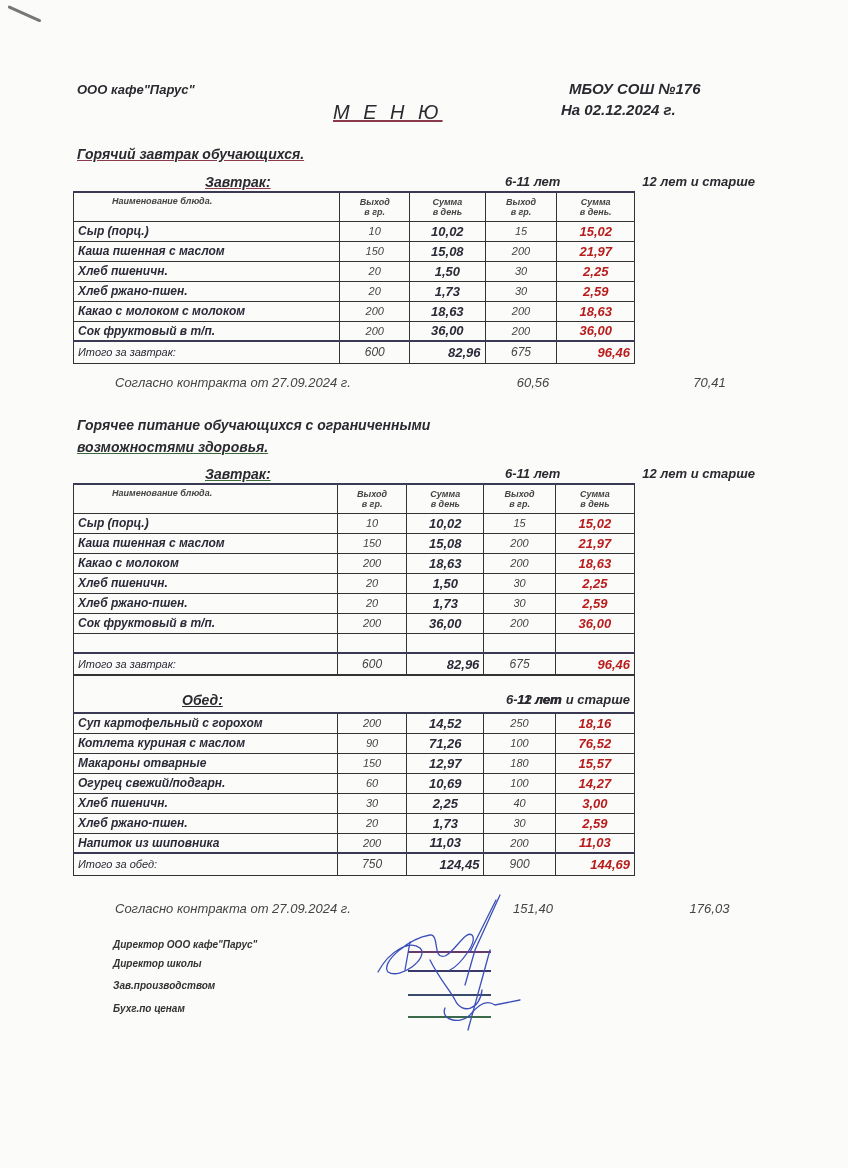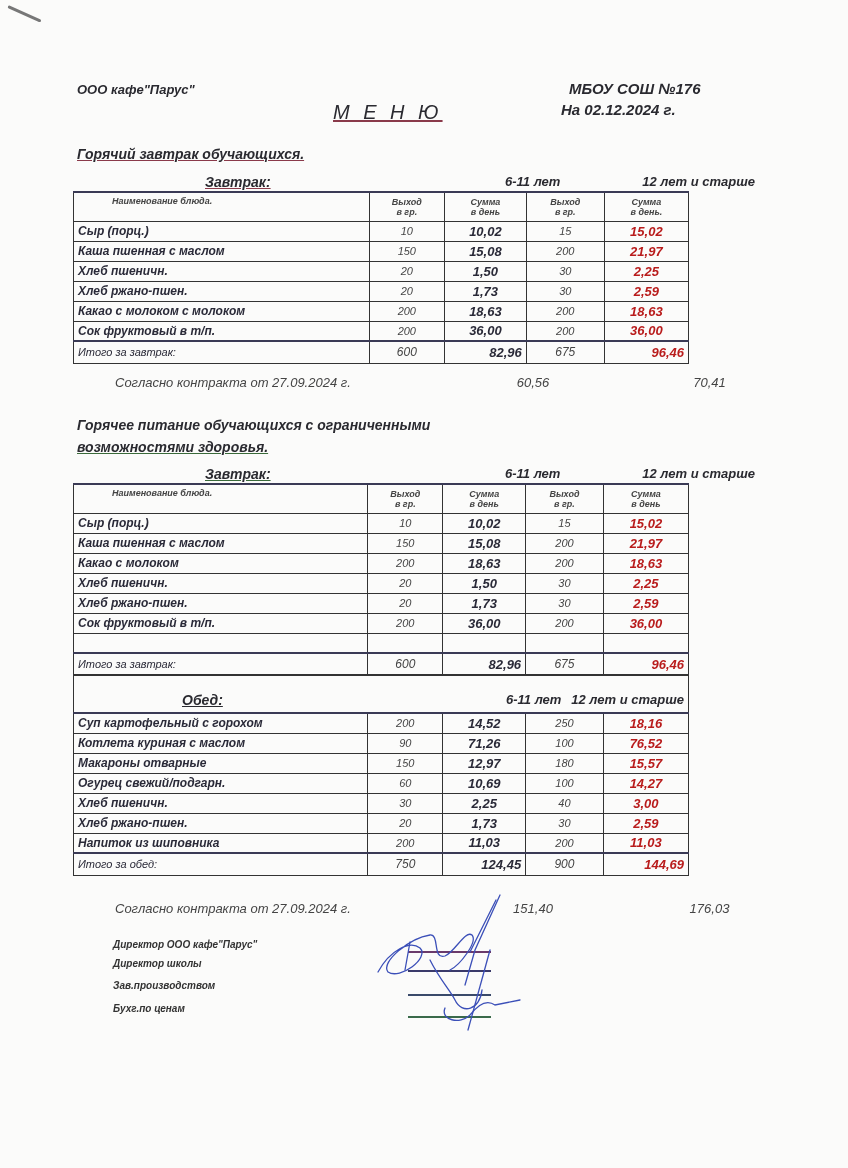--- a/index.html
+++ b/index.html
@@ -27,21 +27,21 @@
   .hdr-date { left: 561px; top: 101px; font-size: 15px; font-weight: bold; font-style: italic; }
 
   .sec-title { font-size: 14px; font-weight: bold; font-style: italic; }
 
   .caption-row { position: absolute; left: 73px; width: 686px; height: 18px; font-style: italic; font-size: 13px; }
   .caption-row .meal { position: absolute; left: 108px; font-weight: bold; font-size: 14px; text-decoration: underline; margin-left: 24px; }
   .caption-row .age1 { position: absolute; left: 432px; font-weight: bold; }
   .caption-row .age2 { position: absolute; right: 4px; font-weight: bold; }
 
   table.menu {
-    position: absolute; left: 73px; width: 616px;
+    position: absolute; left: 73px; width: 562px;
     border-collapse: collapse;
     font-style: italic;
   }
   table.menu td {
     border: 1.5px solid #333;
     padding: 0 4px;
     height: 20px;
     font-size: 12px;
     vertical-align: middle;
   }

